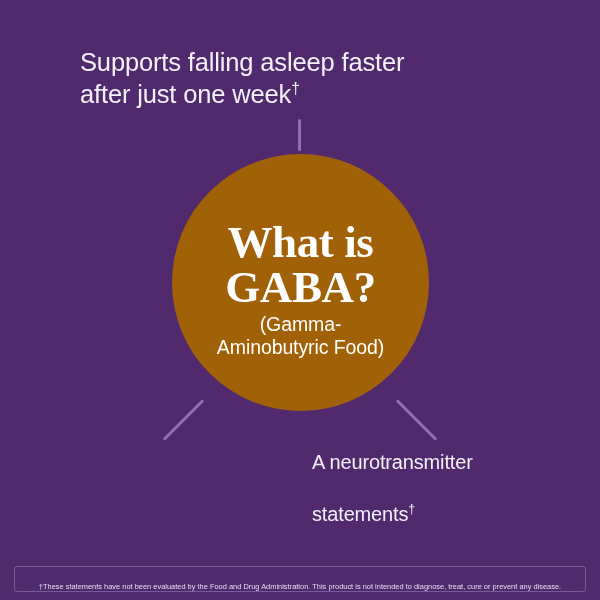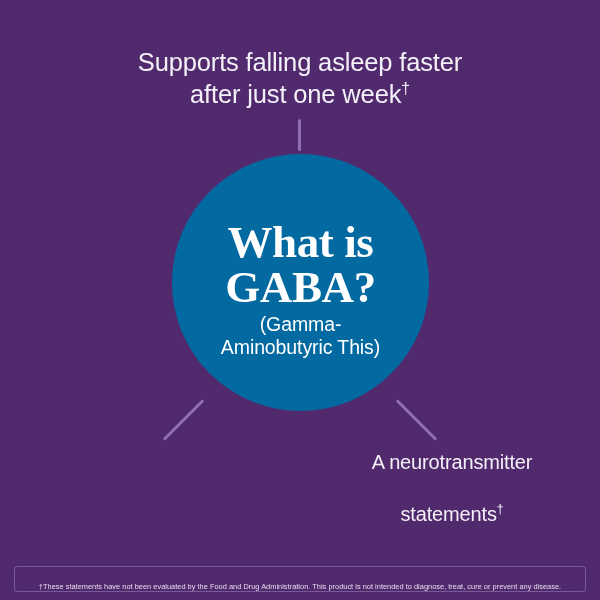--- a/index.html
+++ b/index.html
@@ -56,21 +56,21 @@
   }
 
   
   .center-circle {
     position: absolute;
     left: 172px;
     top: 154px;
     width: 257px;
     height: 257px;
     border-radius: 50%;
-    background: #0369a1;
+    background: #a16207;
     display: flex;
     flex-direction: column;
     align-items: center;
     justify-content: center;
     text-align: center;
   }
   .circle-title {
     font-family: "Liberation Serif", serif;
     font-weight: 700;
     color: #FFFFFF;
@@ -89,21 +89,21 @@
     margin-top: 3px;
     padding: 0 22px;
   }
 
   
   .label {
     position: absolute;
     color: #F4F0F8;
     font-weight: 400;
     letter-spacing: -0.15px;
-    text-align: center;
+    text-align: left;
   }
   .label-top {
     left: 80px;
     top: 46px;
     width: 440px;
     font-size: 25.5px;
     line-height: 1.26;
   }
   .label-bottom-left {
     left: 12px;
@@ -162,21 +162,21 @@
     <span>after just one week</span><span class="dagger">†</span>
   </div>
 
   <div class="center-circle">
     <div class="circle-title">
       <span>What is</span><br>
       <span>GABA?</span>
     </div>
     <div class="circle-subtitle">
       <span>(Gamma-</span><br>
-      <span>Aminobutyric This)</span>
+      <span>Aminobutyric Food)</span>
     </div>
   </div>
 
 
   <div class="label label-bottom-right">
     <span>A neurotransmitter</span><br>
     <br>
     <span>statements</span><span class="dagger">†</span>
   </div>
 

